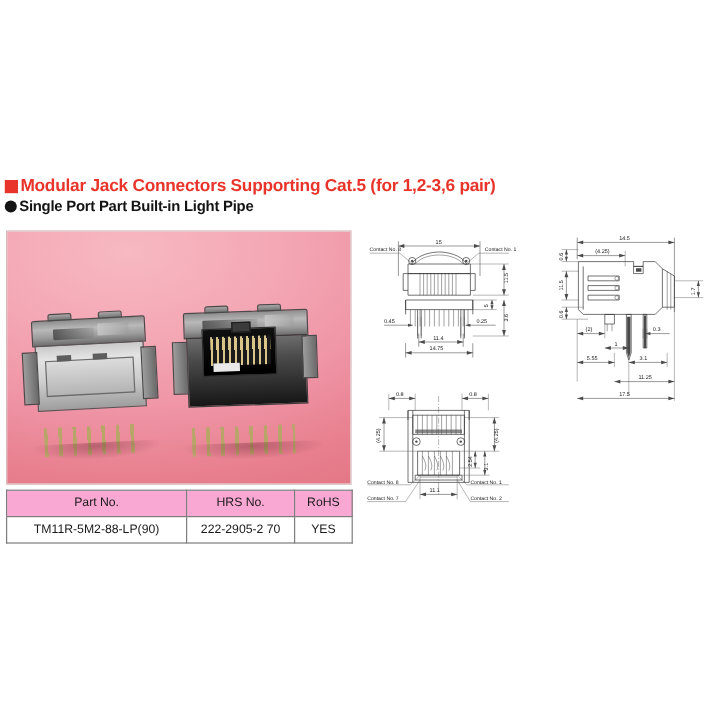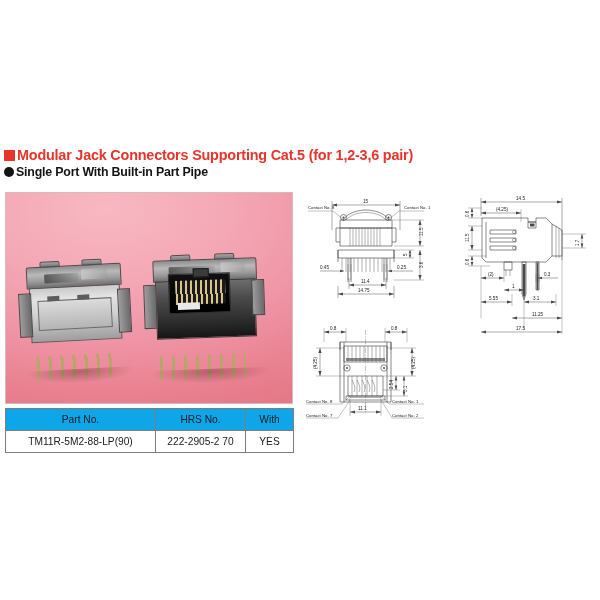--- a/index.html
+++ b/index.html
@@ -66,21 +66,21 @@
   .pins{position:absolute;bottom:-22px;height:24px;
         background:repeating-linear-gradient(90deg,#b9a46a 0px,#b9a46a 3px,transparent 3px,transparent 12px);}
   .pinShadow{position:absolute;left:-6px;bottom:-26px;width:116%;height:14px;
              background:radial-gradient(ellipse at 50% 20%,rgba(90,20,35,.35),rgba(90,20,35,0) 70%);}
 
   
   .tbl{position:absolute;left:5px;top:408px;width:288px;
        border-collapse:collapse;table-layout:fixed;}
   .tbl td,.tbl th{border:1px solid #7d7d7d;height:21px;text-align:center;
                   font-size:10.2px;color:#1a1a1a;padding:0;font-weight:normal;}
-  .tbl thead th{background:#0ea5e9;}
+  .tbl thead th{background:#f9a8d4;}
   .tbl tbody td{background:#ffffff;}
   .c1{width:150px;} .c2{width:90px;} .c3{width:48px;}
 
   
   .draw{position:absolute;left:300px;top:190px;width:296px;height:262px;}
   .draw svg{display:block;}
 
   .hairline{stroke:#2b2b2b;stroke-width:.55;fill:none;}
   .thin{stroke:#3a3a3a;stroke-width:.4;fill:none;}
   .dim{stroke:#2b2b2b;stroke-width:.4;fill:none;}
@@ -95,21 +95,21 @@
 
 <div class="page">
 
   <div class="title-row">
     <span class="sq-bullet"></span>
     <span class="title-txt">Modular Jack Connectors Supporting Cat.5 (for 1,2-3,6 pair)</span>
   </div>
 
   <div class="sub-row">
     <span class="circ-bullet"></span>
-    <span class="sub-txt">Single Port With Built-in Part Pipe</span>
+    <span class="sub-txt">Single Port Part Built-in Light Pipe</span>
   </div>
 
   <div class="photo">
     <div class="ph-inner">
 
       <div class="connA">
         <div class="tabTop" style="left:14px;"></div>
         <div class="tabTop" style="left:56px;"></div>
         <div class="shellTop"></div>
         <div class="logoA" style="top:8px;left:18px;"></div>
@@ -150,21 +150,21 @@
   <table class="tbl">
     <colgroup>
         <col class="c1">
         <col class="c2">
         <col class="c3">
       </colgroup>
     <thead>
       <tr>
         <th>Part No.</th>
         <th>HRS No.</th>
-        <th>With</th>
+        <th>RoHS</th>
       </tr>
     </thead>
     <tbody>
       <tr>
         <td>TM11R-5M2-88-LP(90)</td>
         <td>222-2905-2 70</td>
         <td>YES</td>
       </tr>
     </tbody>
   </table>

